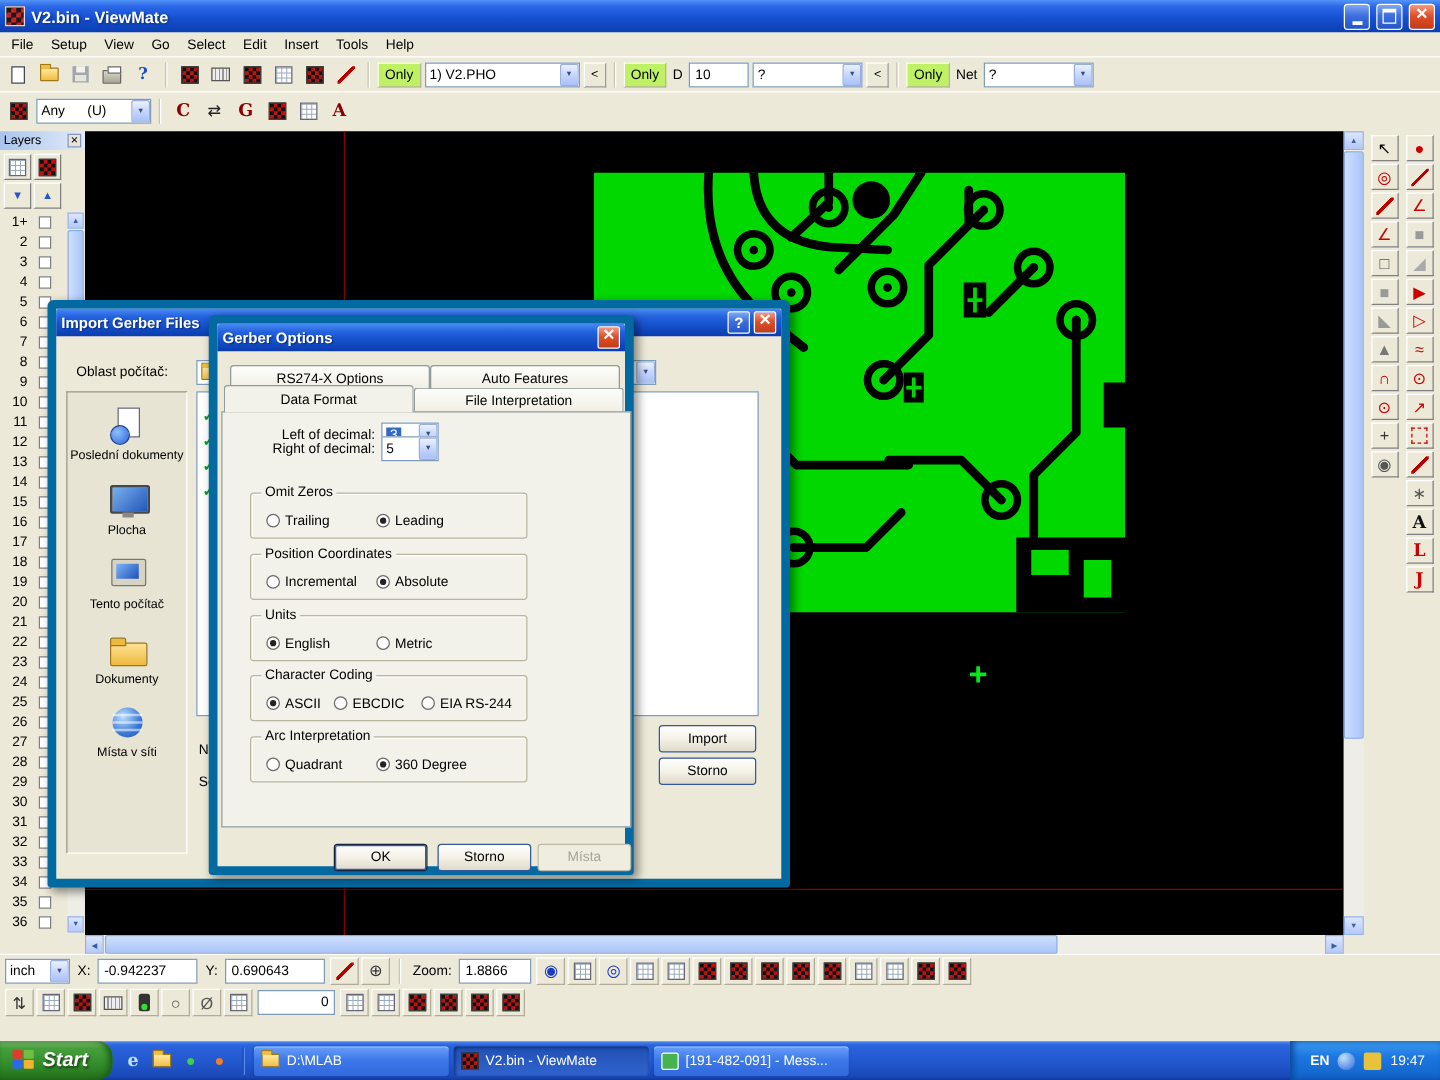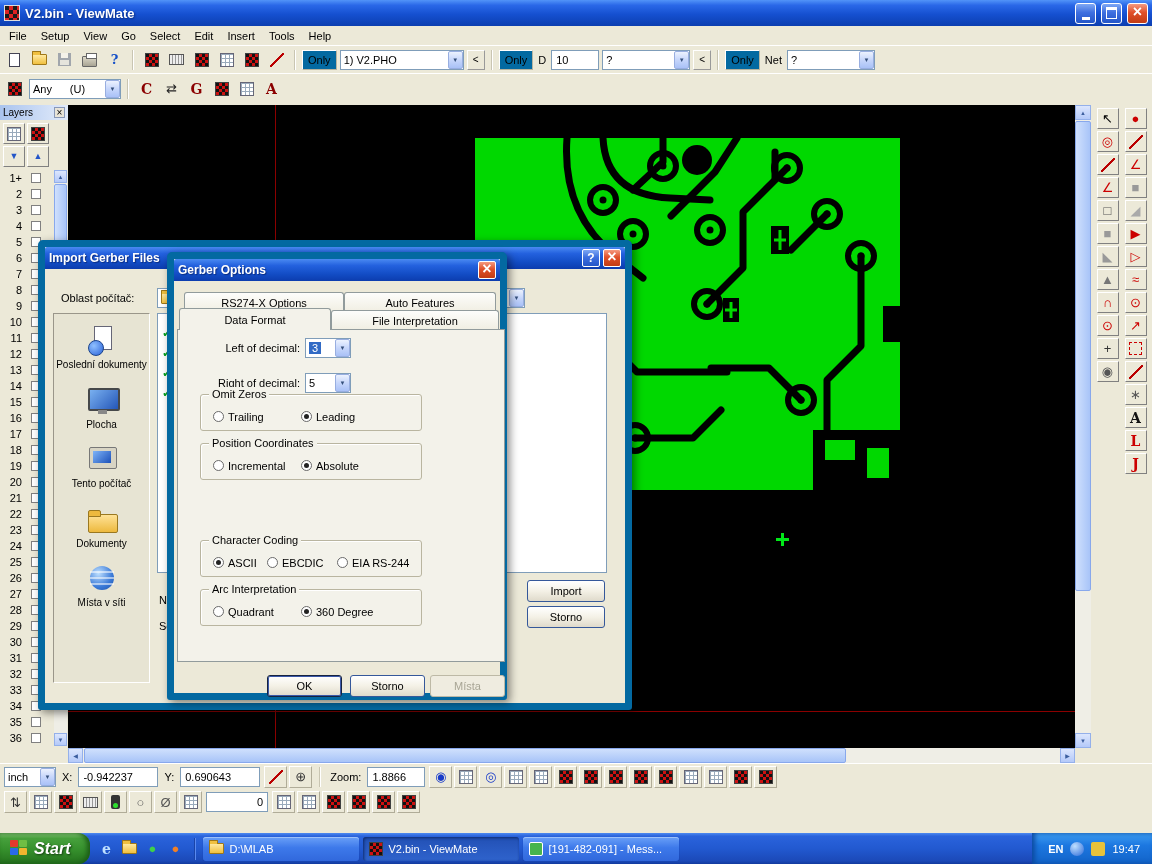--- a/index.html
+++ b/index.html
@@ -21,21 +21,21 @@
 
 .menubar{position:absolute;left:0;top:26px;right:0;height:19px;background:#ece9d8;display:flex;align-items:center;padding-left:2px}
 .menu-item{padding:2px 7px}
 .toolbar{position:absolute;left:0;right:0;display:flex;align-items:center;gap:3px;background:#ece9d8;padding-left:3px}
 .t1{top:45px;height:28px;border-top:1px solid #fff}
 .t2{top:73px;height:30px;border-top:1px solid #fff}
 .strip{display:inline-flex;align-items:center;gap:2px}
 .tbtn{width:23px;height:23px;display:inline-flex;align-items:center;justify-content:center;flex:none}
 .disabled{opacity:.45;filter:grayscale(.7)}
 .sep{width:2px;height:20px;border-left:1px solid #c9c5b2;border-right:1px solid #fff;margin:0 3px;flex:none}
-.flatbtn{height:20px;padding:8px 5px;display:inline-flex;align-items:center;border:1px solid;border-color:#fff #b8b4a0 #b8b4a0 #fff;background:#0369a1;flex:none}
+.flatbtn{height:20px;padding:8px 5px;display:inline-flex;align-items:center;border:1px solid;border-color:#fff #b8b4a0 #b8b4a0 #fff;background:#bef264;flex:none}
 .lbl{padding:0 2px;flex:none}
 .combo{height:20px;background:#fff;border:1px solid #7f9db9;display:inline-flex;align-items:center;padding-left:3px;flex:none;overflow:hidden}
 .cval{white-space:pre;overflow:hidden}
 .cunit{margin-left:auto;padding-right:2px}
 .carrow{width:15px;height:18px;margin-left:auto;background:linear-gradient(180deg,#ecf2fe,#c6d6fb 50%,#a9c1f7);border:1px solid #98aee0;border-radius:2px;display:inline-flex;align-items:center;justify-content:center;flex:none}
 .carrow::before{content:"▼";font-size:6px;color:#35507c}
 .w130{width:124px}.w92{width:92px}.w88{width:88px}.w58{width:58px}.w52{width:52px}.w46{width:46px}
 .navbtn{width:18px;height:20px;border:1px solid;border-color:#fff #999 #999 #fff;background:#ece9d8;display:inline-flex;align-items:center;justify-content:center;font-size:10px;flex:none}
 .sunk{height:20px;background:#fff;border:1px solid #7f9db9;display:inline-flex;align-items:center;padding:0 4px;flex:none}
 .w80{width:80px}.w62{width:62px}.w48{width:48px}
@@ -699,21 +699,21 @@
     <span class="tab" id="tab-data">Data Format</span>
     <span class="tab" id="tab-file">File Interpretation</span>
     <div class="pane">
       <div class="gopt-row" style="top:8px">
         <span class="glabel">Left of decimal:</span>
         <span class="combo w46">
           <span class="cval sel">3</span>
           <span class="carrow"></span>
         </span>
       </div>
-      <div class="gopt-row" style="top:43px">
+      <div class="gopt-row" style="top:19px">
         <span class="glabel">Right of decimal:</span>
         <span class="combo w46">
           <span class="cval">5</span>
           <span class="carrow"></span>
         </span>
       </div>
 
       <div class="fieldset" style="top:64px">
         <span class="legend">Omit Zeros</span>
         <span class="radio-opt" style="width:88px">
@@ -731,20 +731,31 @@
         <span class="radio-opt" style="width:88px">
           <span class="radio"></span>
           <span>Incremental</span>
         </span>
         <span class="radio-opt">
           <span class="radio on"></span>
           <span>Absolute</span>
         </span>
       </div>
 
+      <div class="fieldset" style="top:162px">
+        <span class="legend">Units</span>
+        <span class="radio-opt" style="width:88px">
+          <span class="radio on"></span>
+          <span>English</span>
+        </span>
+        <span class="radio-opt">
+          <span class="radio"></span>
+          <span>Metric</span>
+        </span>
+      </div>
 
       <div class="fieldset" style="top:210px">
         <span class="legend">Character Coding</span>
         <span class="radio-opt" style="width:54px">
           <span class="radio on"></span>
           <span>ASCII</span>
         </span>
         <span class="radio-opt" style="width:70px">
           <span class="radio"></span>
           <span>EBCDIC</span>

